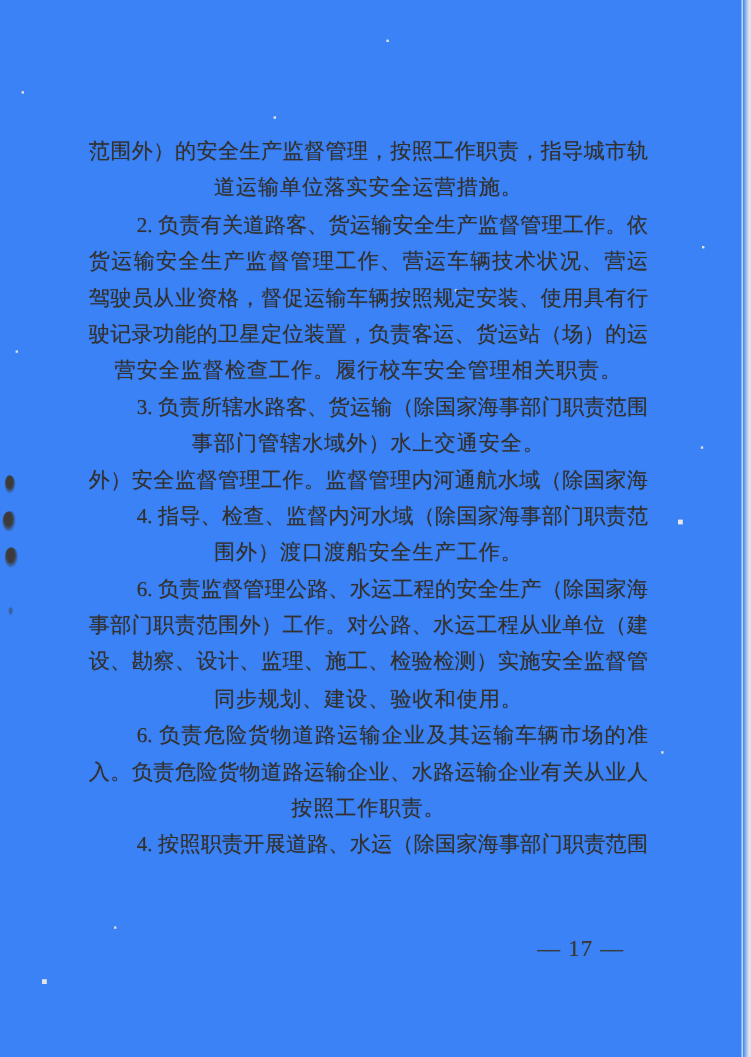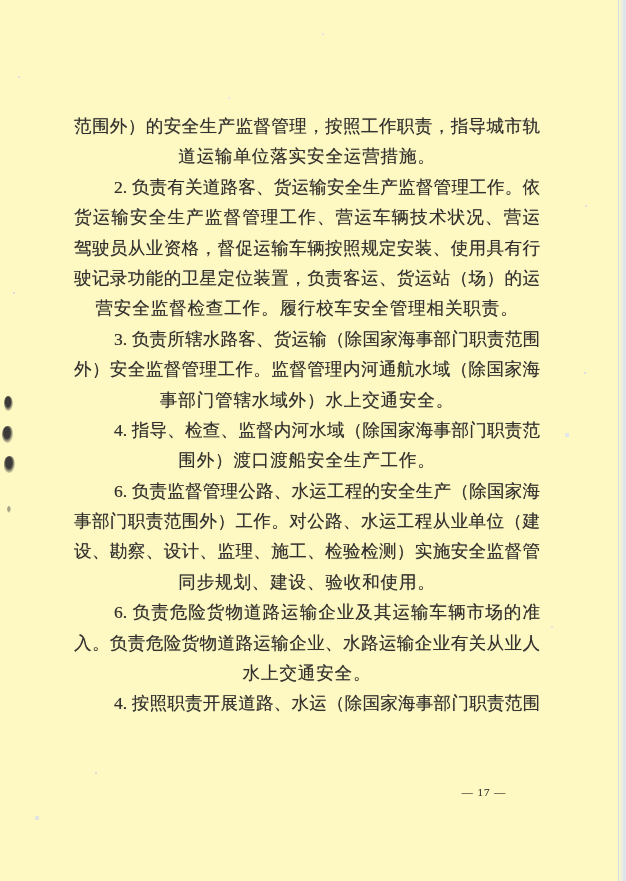--- a/index.html
+++ b/index.html
@@ -4,21 +4,21 @@
 <style>
   html, body {
     margin: 0;
     padding: 0;
     background: #e9e9e7;
   }
   .page {
     position: relative;
     width: 626px;
     height: 881px;
-    background: #fef9c3;
+    background: #3b82f6;
     overflow: hidden;
     font-family: "Liberation Serif", "DejaVu Serif", serif;
     color: #33312e;
   }
   
   .speckles {
     position: absolute;
     top: 0; left: 0;
     width: 2px; height: 2px;
     background: transparent;
@@ -85,21 +85,21 @@
     padding-left: 40px;
   }
   .page-number {
     position: absolute;
     left: 436px;
     top: 781px;
     width: 96px;
     height: 22px;
     line-height: 22px;
     text-align: center;
-    font-size: 11px;
+    font-size: 19px;
     letter-spacing: 1px;
     color: #3a3831;
     text-shadow: 0 0 0.6px rgba(45,43,40,0.5);
   }
 </style>
 </head>
 <body>
 
 <div class="page">
 
@@ -113,29 +113,29 @@
 
   <div class="textblock">
     <div class="line fill">范围外）的安全生产监督管理，按照工作职责，指导城市轨</div>
     <div class="line short">道运输单位落实安全运营措施。</div>
     <div class="line fill indent">2. 负责有关道路客、货运输安全生产监督管理工作。依</div>
     <div class="line fill">货运输安全生产监督管理工作、营运车辆技术状况、营运</div>
     <div class="line fill">驾驶员从业资格，督促运输车辆按照规定安装、使用具有行</div>
     <div class="line fill">驶记录功能的卫星定位装置，负责客运、货运站（场）的运</div>
     <div class="line short">营安全监督检查工作。履行校车安全管理相关职责。</div>
     <div class="line fill indent">3. 负责所辖水路客、货运输（除国家海事部门职责范围</div>
+    <div class="line short">事部门管辖水域外）水上交通安全。</div>
     <div class="line fill">外）安全监督管理工作。监督管理内河通航水域（除国家海</div>
-    <div class="line short">事部门管辖水域外）水上交通安全。</div>
     <div class="line fill indent">4. 指导、检查、监督内河水域（除国家海事部门职责范</div>
     <div class="line short">围外）渡口渡船安全生产工作。</div>
     <div class="line fill indent">6. 负责监督管理公路、水运工程的安全生产（除国家海</div>
     <div class="line fill">事部门职责范围外）工作。对公路、水运工程从业单位（建</div>
     <div class="line fill">设、勘察、设计、监理、施工、检验检测）实施安全监督管</div>
     <div class="line short">同步规划、建设、验收和使用。</div>
     <div class="line fill indent">6. 负责危险货物道路运输企业及其运输车辆市场的准</div>
     <div class="line fill">入。负责危险货物道路运输企业、水路运输企业有关从业人</div>
-    <div class="line short">水上交通安全。</div>
+    <div class="line short">按照工作职责。</div>
     <div class="line fill indent">4. 按照职责开展道路、水运（除国家海事部门职责范围</div>
   </div>
 
   <div class="page-number">— 17 —</div>
 
 </div>
 
 </body></html>

